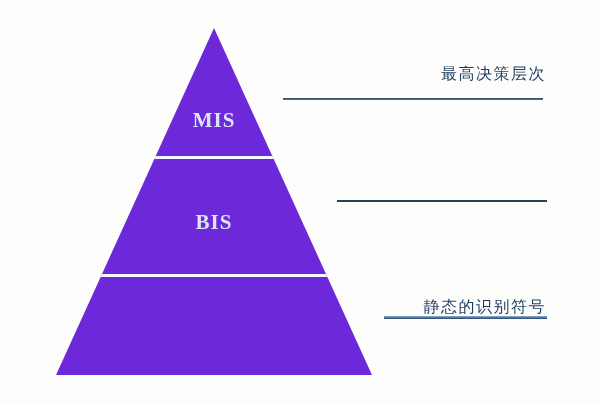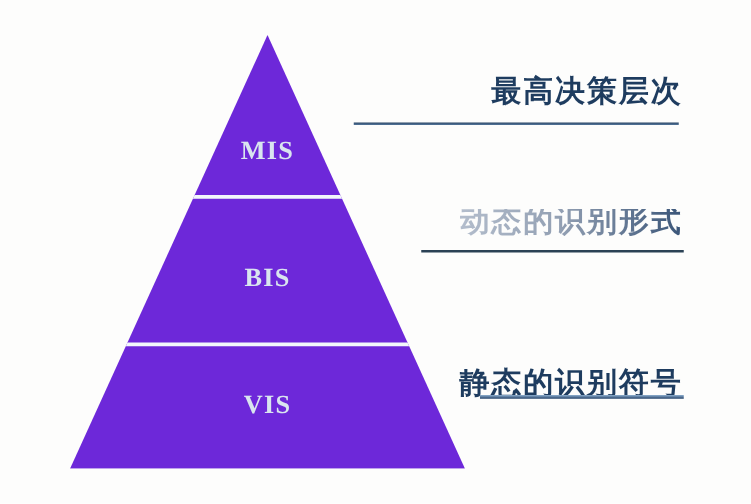--- a/index.html
+++ b/index.html
@@ -47,22 +47,22 @@
     color: #d9e5ef;
   }
   .level-label.mis { top: 81px; }
   .level-label.bis { top: 183px; }
   .level-label.vis { top: 284px; }
   
   .annotation {
     position: absolute;
     right: 55px;
     text-align: right;
-    font-weight: bold;
-    font-size: 24px;
+    font-weight: normal;
+    font-size: 16px;
     line-height: 22px;
     letter-spacing: 1.5px;
     color: #1e3c5f;
     white-space: nowrap;
   }
   .annotation.a1 { top: 63px; }
   .annotation.a2 { top: 167px; color: #7d8ba1; }
   .annotation.a3 { top: 296px; }
   @supports ((-webkit-background-clip: text) or (background-clip: text)) {
     .annotation.a2 {
@@ -99,25 +99,23 @@
 </head>
 <body>
 
 <div class="canvas">
 
   <div class="pyramid">
     <div class="divider d1"></div>
     <div class="divider d2"></div>
     <div class="level-label mis">MIS</div>
     <div class="level-label bis">BIS</div>
-    <div class="level-label vis">VIS</div>
   </div>
 
   <div class="annotation a1">最高决策层次</div>
   <div class="underline u1"></div>
 
-  <div class="annotation a2">动态的识别形式</div>
   <div class="underline u2"></div>
 
   <div class="annotation a3">静态的识别符号</div>
   <div class="underline u3"></div>
 
 </div>
 
 </body></html>

